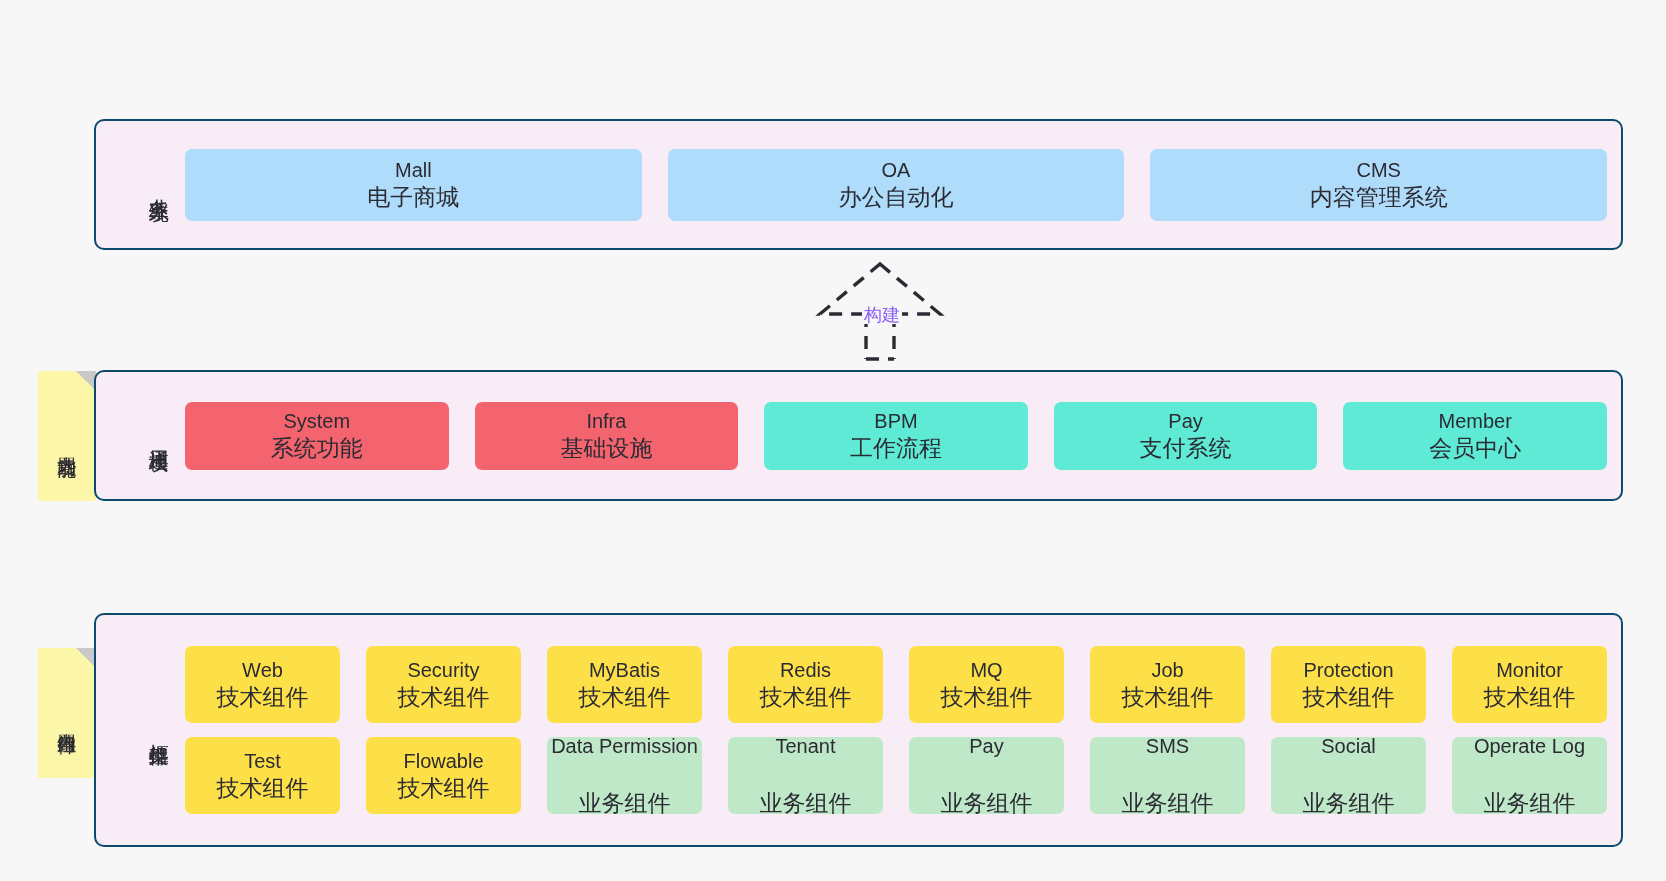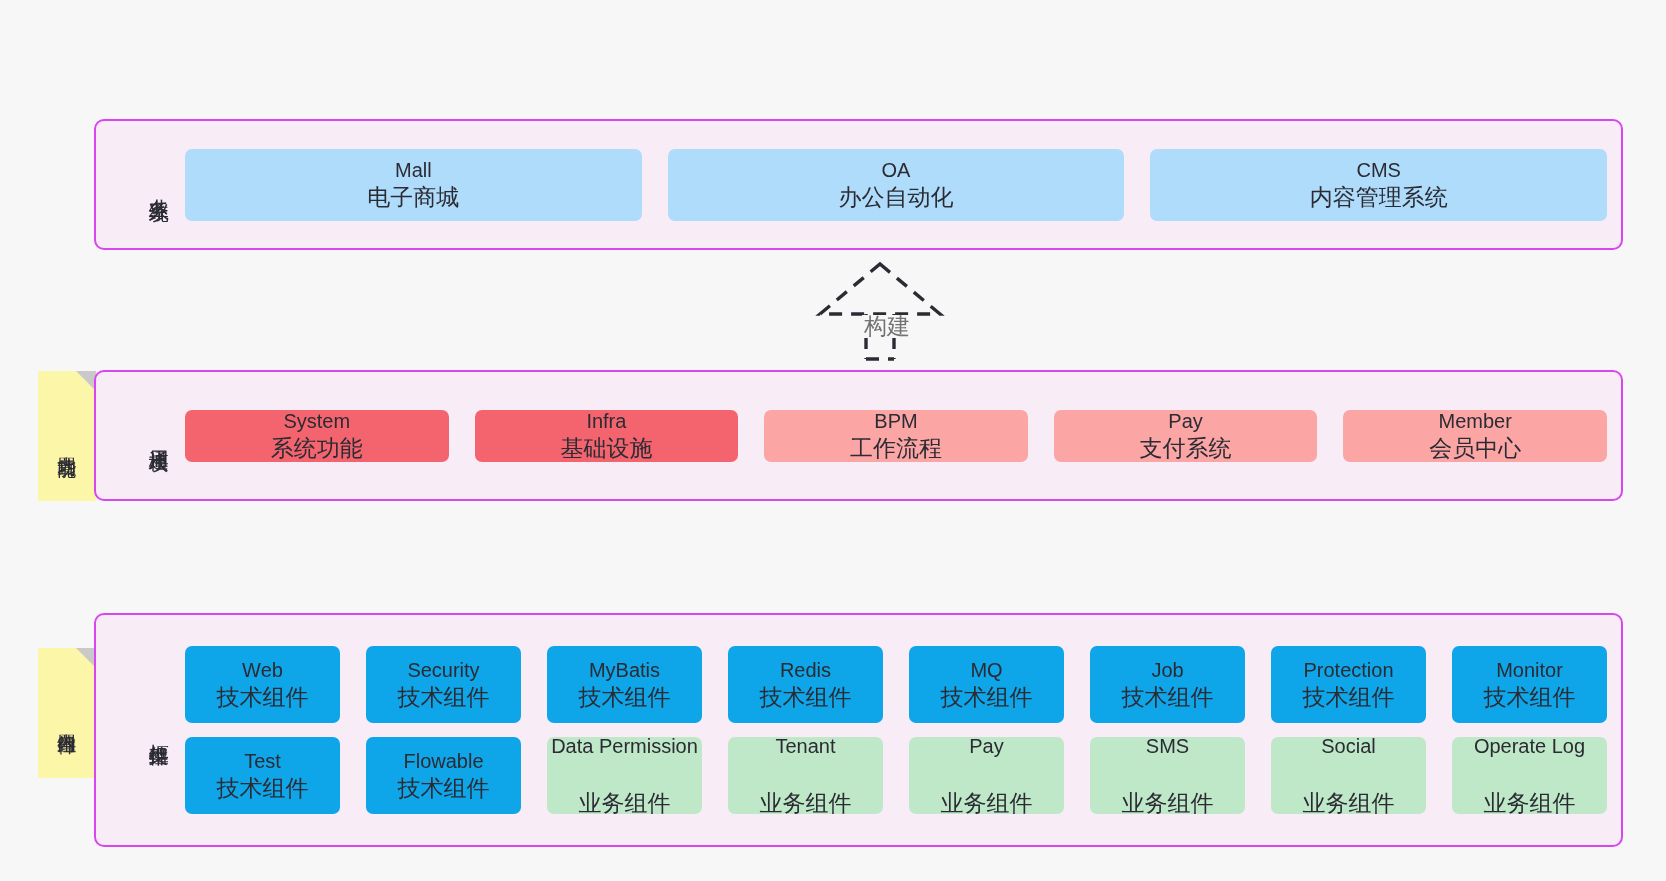--- a/index.html
+++ b/index.html
@@ -8,21 +8,21 @@
     height: 881px;
     background: #f7f7f7;
     font-family: "Liberation Sans", "DejaVu Sans", sans-serif;
     overflow: hidden;
   }
   .canvas { position: relative; width: 1666px; height: 881px; }
 
   
   .band {
     position: absolute;
-    border: 2px solid #d946ef;
+    border: 2px solid #0c4a6e;
     border-radius: 10px;
     background: #f8ecf6;
     display: flex;
     align-items: stretch;
     padding-left: 41px;
   }
   .band-title {
     flex: 0 0 auto;
     width: 44px;
     display: flex;
@@ -60,31 +60,31 @@
     color: #2b2b33;
     line-height: 1.22;
     padding: 6px 4px;
   }
   .cell .t1 { font-size: 20px; }
   .cell .t2 { font-size: 23px; }
 
   
   .c-blue      { background: #b0dcfc; }
   .c-red       { background: #f4646e; }
-  .c-pink      { background: #fca5a5; }
-  .c-green     { background: #0ea5e9; justify-content: center; }
+  .c-pink      { background: #5eead4; }
+  .c-green     { background: #fde047; justify-content: center; }
   .c-lgreen    { background: #bfe8c8; gap: 30px; }
 
   
   #band-business  { left: 94px;  top: 119px; width: 1529px; height: 131px; }
   #band-modules   { left: 94px;  top: 370px; width: 1529px; height: 131px; }
   #band-framework { left: 94px;  top: 613px; width: 1529px; height: 234px; }
 
   #band-business  .cell { height: 72px; }
-  #band-modules   .cell { height: 52px; }
+  #band-modules   .cell { height: 68px; }
   #band-framework .cell { height: 77px; }
 
   
   .note {
     position: absolute;
     width: 58px;
     background: #fcf7a8;
     display: flex;
     align-items: center;
     justify-content: center;
@@ -105,27 +105,26 @@
     border-left: 20px solid transparent;
   }
   #note-builtin-features   { left: 38px; top: 371px; height: 130px; }
   #note-builtin-components { left: 38px; top: 648px; height: 130px; }
 
   
   .arrow { position: absolute; }
   .arrow svg { display: block; overflow: visible; }
   .arrow .alabel {
     position: absolute;
-    font-size: 23px;
-    color: #737373;
+    font-size: 18px;
+    color: #8b5cf6;
     background: #f7f7f7;
     padding: 0 2px;
     white-space: nowrap;
     line-height: 1;
-    margin-top: 9px;
   }
   #arrow-build     { left: 800px; top: 262px; width: 160px; height: 100px; }
   #arrow-implement { left: 815px; top: 506px; width: 160px; height: 100px; }
   #arrow-build .alabel     { left: 62px; top: 44px; }
   #arrow-implement .alabel { left: 62px; top: 44px; }
 </style>
 </head>
 <body>
 
 <div class="canvas">

